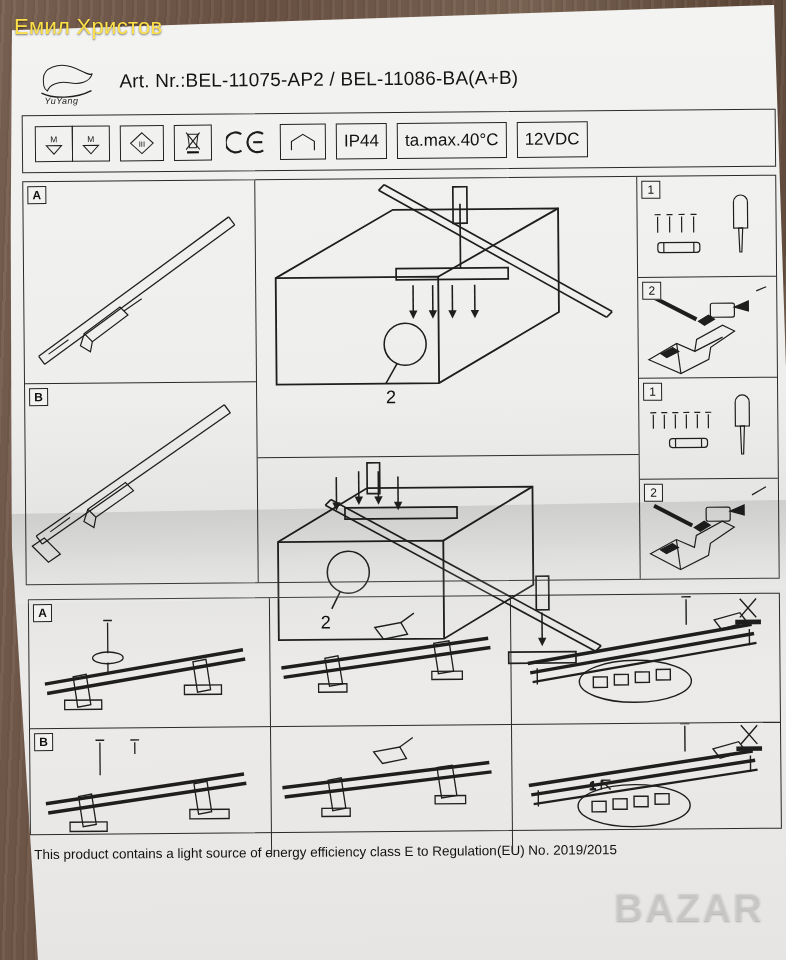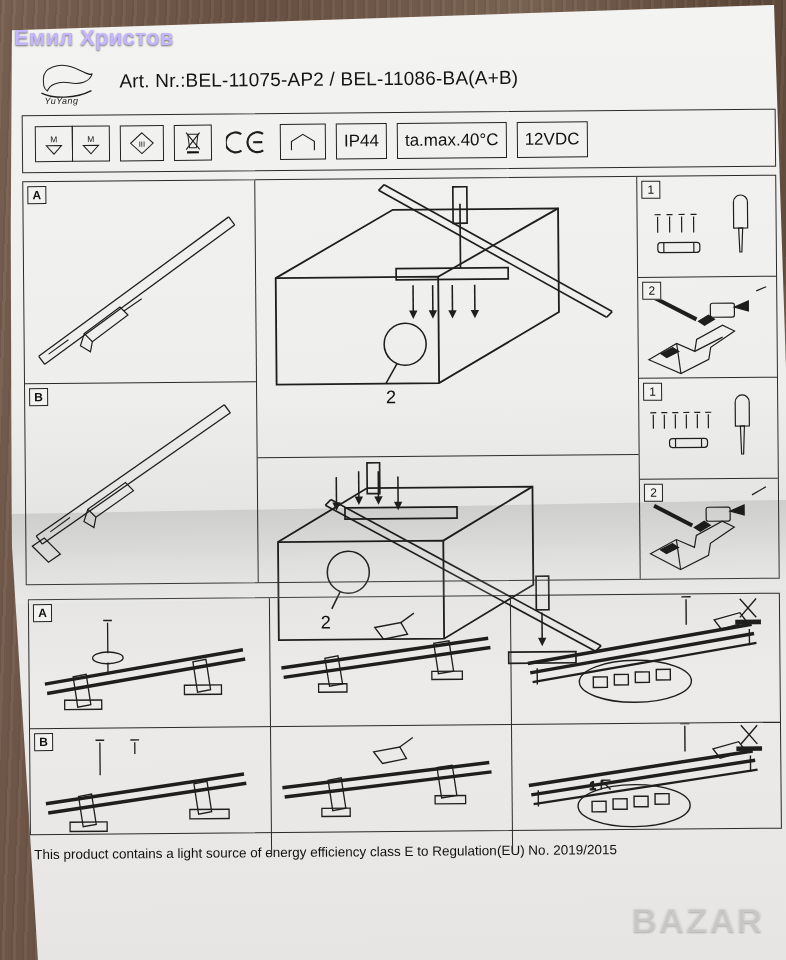--- a/index.html
+++ b/index.html
@@ -19,31 +19,30 @@
       repeating-linear-gradient(92deg,
         rgba(0,0,0,0.07) 0px, rgba(0,0,0,0.07) 2px,
         rgba(255,255,255,0.035) 2px, rgba(255,255,255,0.035) 5px,
         rgba(0,0,0,0.03) 5px, rgba(0,0,0,0.03) 11px),
       linear-gradient(100deg,#7a6252 0%,#6a5243 28%,#7b6554 55%,#5e4839 78%,#6f594a 100%);
   }
 
   
   #watermark-name {
     position:absolute; left:14px; top:14px;
-    color:#c4b5fd;
-    font-size:22px; font-weight:bold;
+    color:#fde047;
+    font-size:22px; font-weight:normal;
     letter-spacing:0.3px;
     text-shadow:0 1px 2px rgba(0,0,0,0.55);
     z-index:40;
-    margin-top:11px;
   }
   #watermark-bazar {
-    position:absolute; right:22px; bottom:20px;
+    position:absolute; right:22px; bottom:30px;
     color:rgba(255,255,255,0.30);
-    font-size:35px; font-weight:bold;
+    font-size:40px; font-weight:bold;
     letter-spacing:2px;
     z-index:41;
     text-shadow:0 1px 2px rgba(0,0,0,0.25);
   }
 
   
   #sheet {
     position:absolute;
     left:-6px; top:8px;
     width:800px; height:960px;

